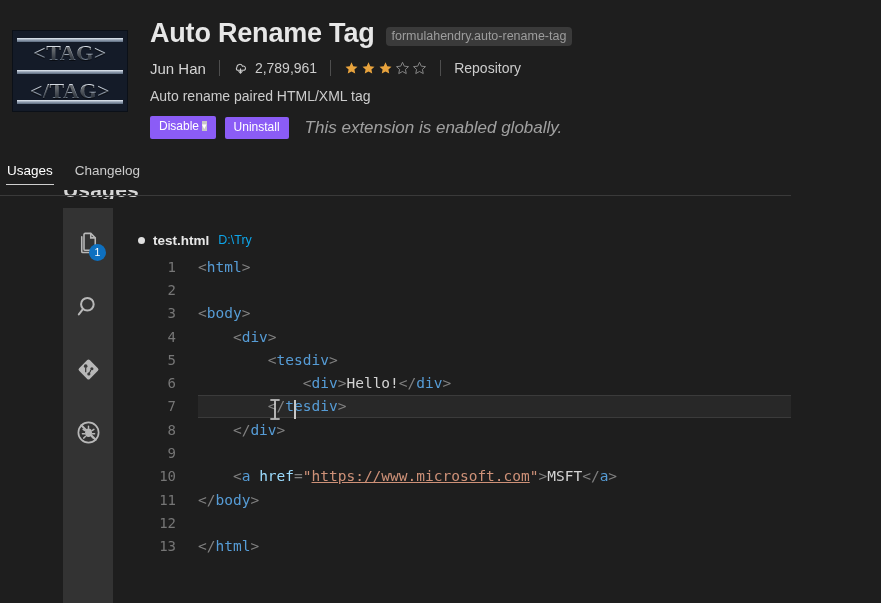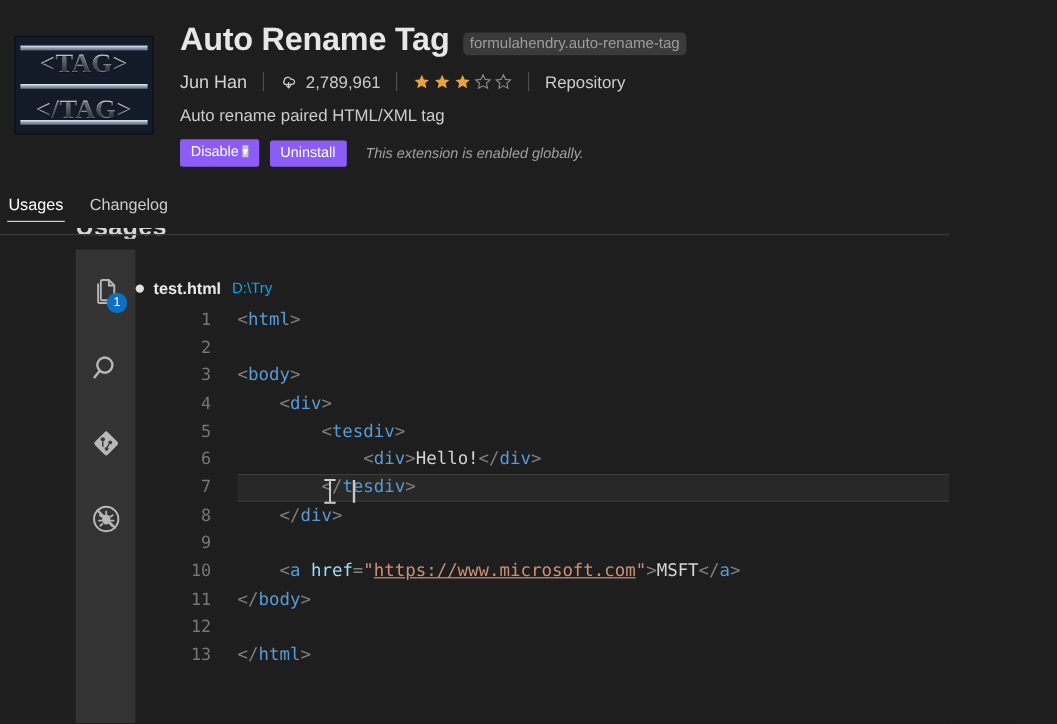--- a/index.html
+++ b/index.html
@@ -140,21 +140,21 @@
     font-family: "Liberation Sans", sans-serif;
     padding: 3px 9px 4px 9px;
     border-radius: 2px;
     cursor: pointer;
     line-height: 15px;
     white-space: nowrap;
   }
   .btn .caret { font-size: 9px; margin-left: 3px; position: relative; top: -1px; }
   .ext-status {
     font-style: italic;
-    font-size: 12px;
+    font-size: 17px;
     color: #a0a0a0;
     margin-left: 7px;
   }
 
   
   .ext-tabs {
     position: absolute;
     left: 0; top: 162px;
     width: 881px; height: 28px;
     display: flex;
@@ -256,20 +256,21 @@
     height: 395px;
     background: #1e1e1e;
   }
 
   .file-tab-row {
     position: absolute;
     left: 0; top: 20px;
     height: 24px;
     display: flex;
     align-items: center;
+    padding-left: 25px;
     gap: 0;
   }
   .dirty-dot {
     width: 7px; height: 7px;
     border-radius: 50%;
     background: #e0e0e0;
     margin-right: 8px;
     flex: none;
   }
   .file-name {

